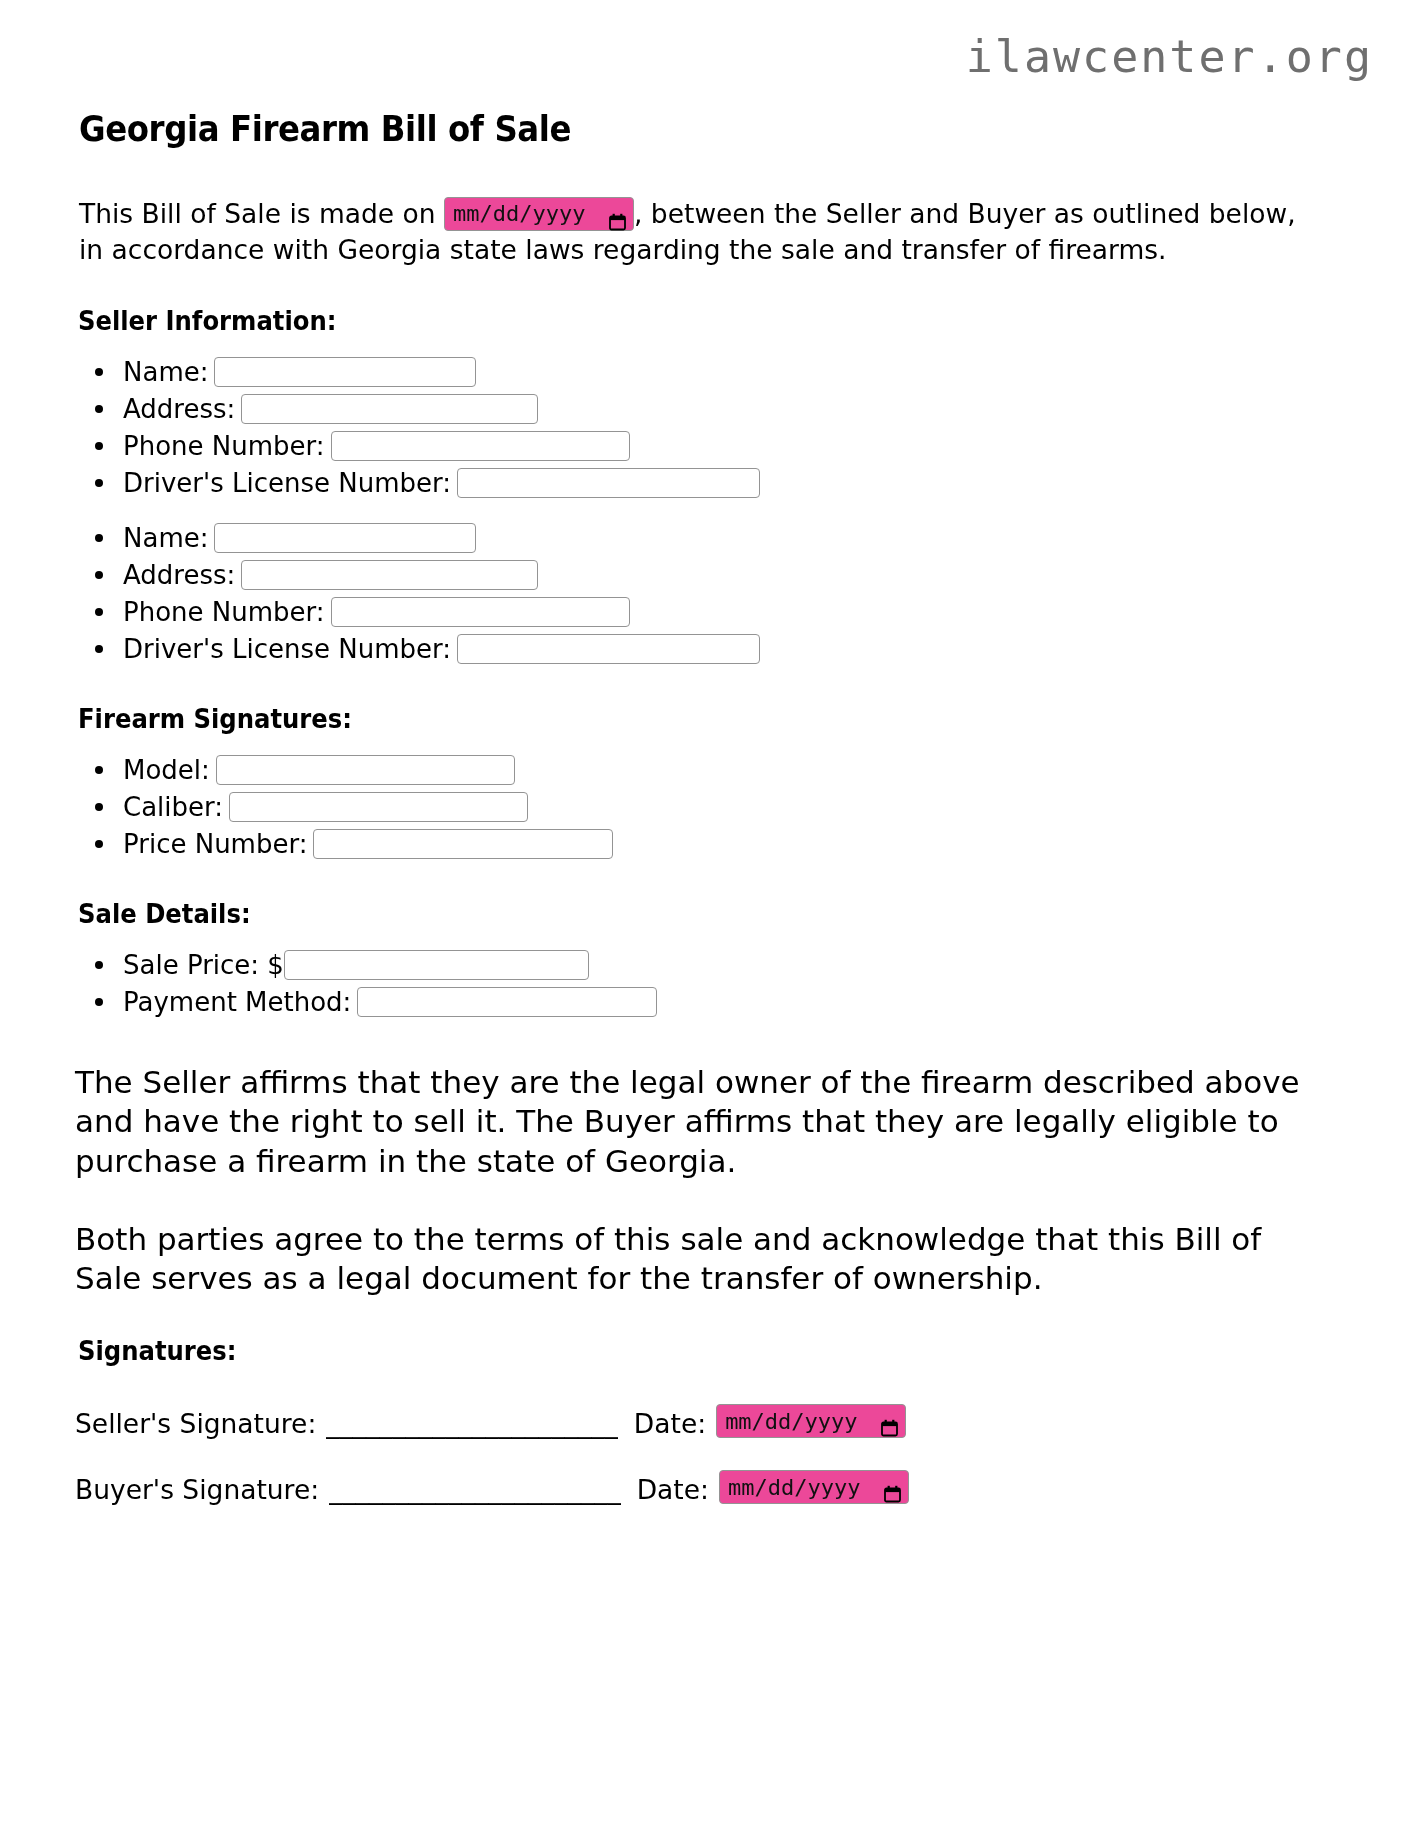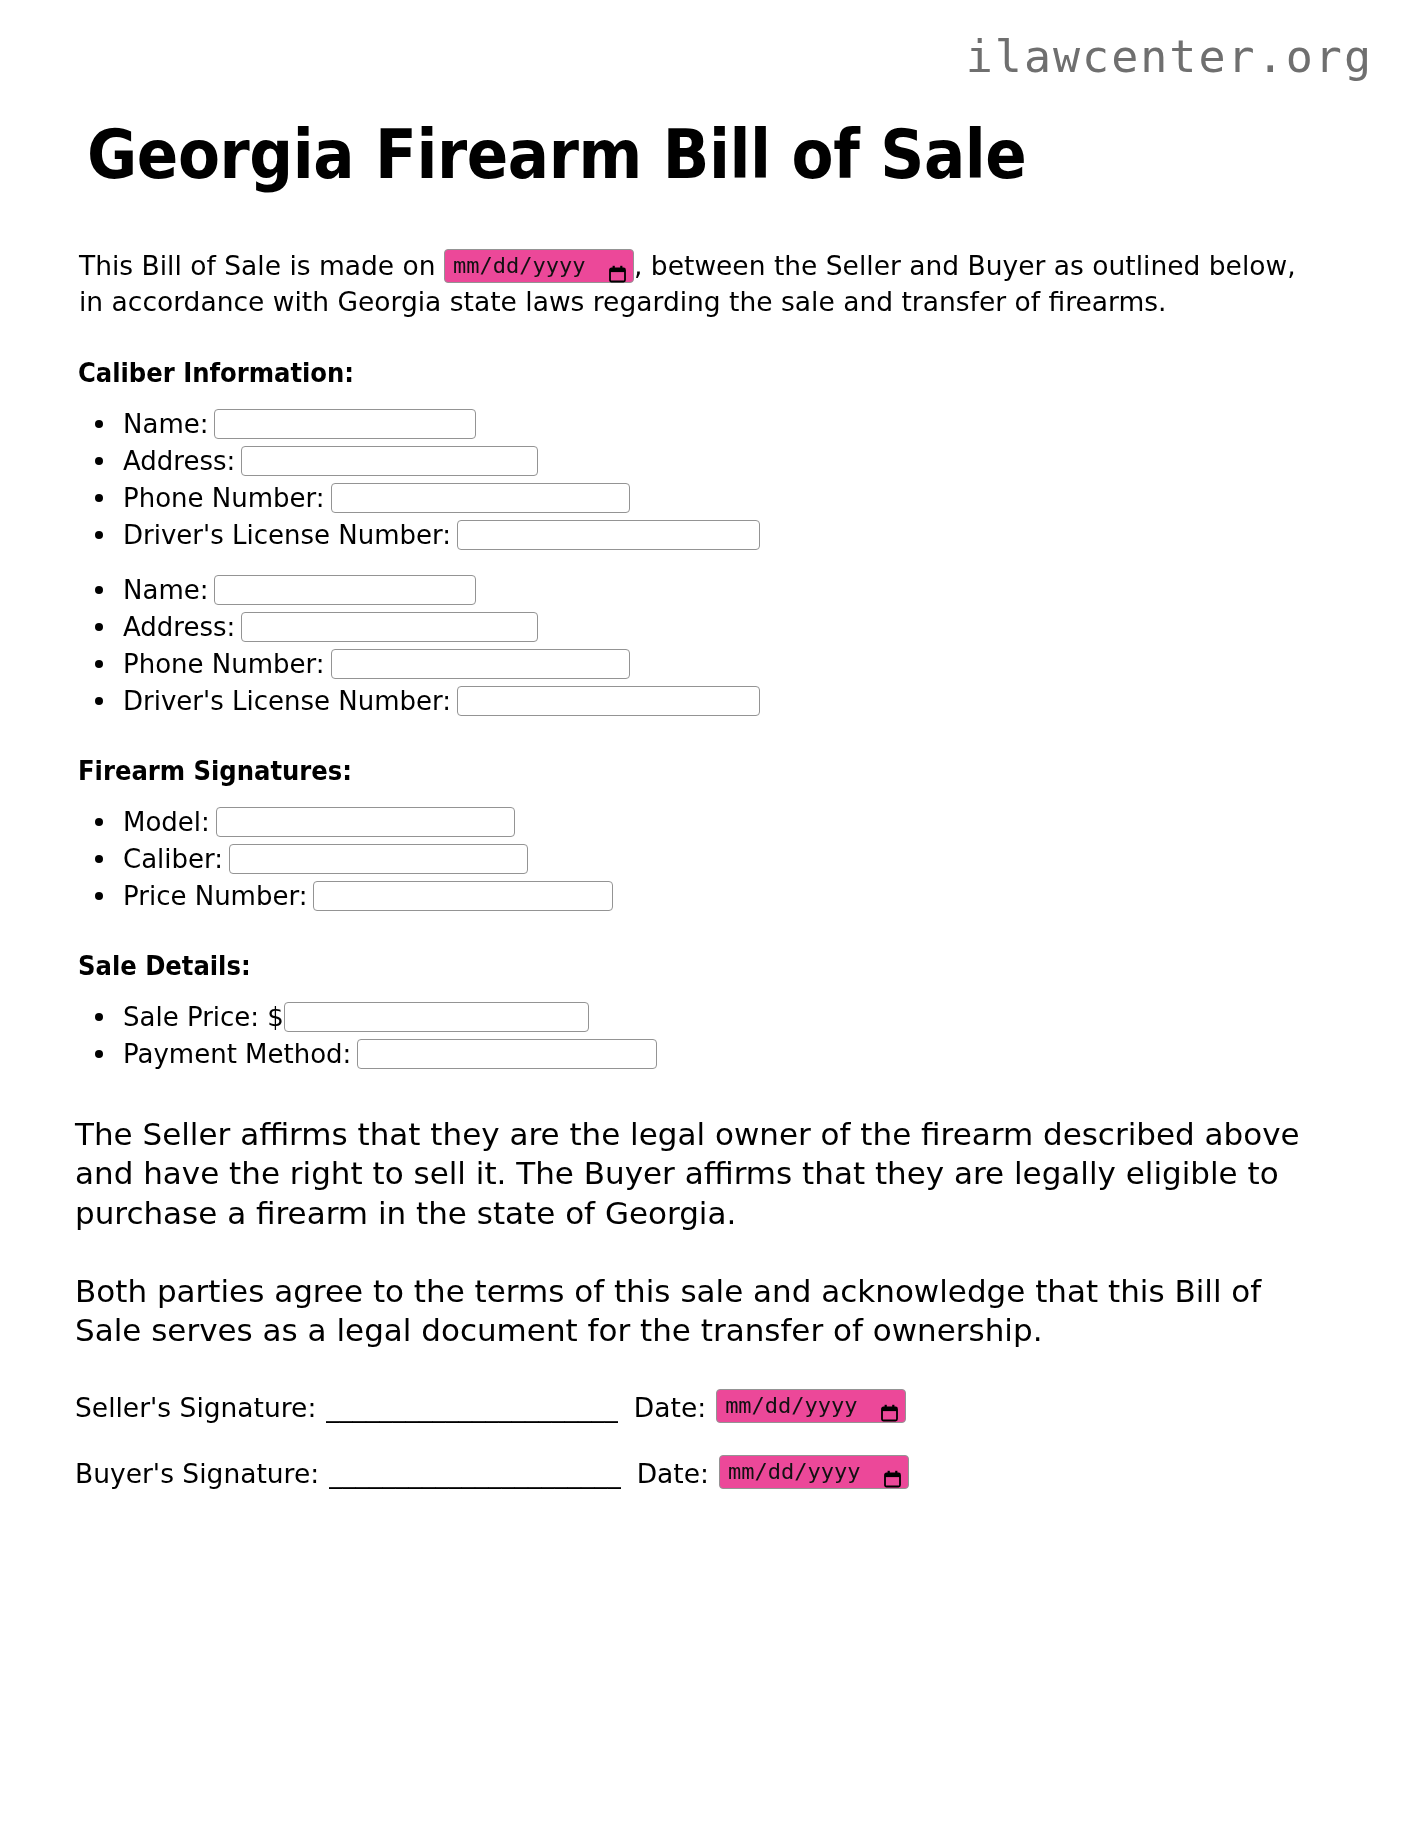--- a/index.html
+++ b/index.html
@@ -31,25 +31,25 @@
     font-family: "DejaVu Sans Mono", monospace;
     font-size: 45px;
     letter-spacing: 2px;
     color: #6f6f6f;
     white-space: nowrap;
     line-height: 1;
   }
 
   
   .doc-title {
-    margin: 12px;
+    margin: 4px;
     padding-top: 93px;
     font-family: "DejaVu Sans Condensed", "DejaVu Sans", sans-serif;
     font-weight: bold;
-    font-size: 68px;
+    font-size: 36px;
     line-height: 1.12;
     letter-spacing: -0.4px;
     color: #000;
   }
 
   
   .intro {
     margin: 4px;
     padding-top: 44px;
     font-size: 26.5px;
@@ -193,21 +193,21 @@
         <svg viewBox="0 0 17 18" width="17" height="18" aria-hidden="true">
           <rect x="1" y="3.5" width="15" height="13" rx="1.5" ry="1.5" fill="none" stroke="#000" stroke-width="1.8"></rect>
           <rect x="1" y="3.5" width="15" height="3.6" fill="#000"></rect>
           <rect x="3.6" y="0.8" width="2.2" height="4" fill="#000"></rect>
           <rect x="11.2" y="0.8" width="2.2" height="4" fill="#000"></rect>
         </svg>
       </span>
     </span><span>, between the Seller and Buyer as outlined below, in accordance with Georgia state laws regarding the sale and transfer of firearms.</span>
   </p>
 
-  <h2 class="section-heading sec-seller">Caliber Information:</h2>
+  <h2 class="section-heading sec-seller">Seller Information:</h2>
   <ul class="fields">
     <li>
       <span class="bullet"></span>
       <span class="flabel">Name:</span>
       <input class="txt" style="width: 262px;" type="text" value="">
     </li>
     <li>
       <span class="bullet"></span>
       <span class="flabel">Address:</span>
       <input class="txt" style="width: 297px;" type="text" value="">
@@ -276,20 +276,21 @@
     <li>
       <span class="bullet"></span>
       <span class="flabel">Payment Method:</span>
       <input class="txt" style="width: 300px;" type="text" value="">
     </li>
   </ul>
 
   <p class="body-para para-1">The Seller affirms that they are the legal owner of the firearm described above and have the right to sell it. The Buyer affirms that they are legally eligible to purchase a firearm in the state of Georgia.</p>
   <p class="body-para para-2">Both parties agree to the terms of this sale and acknowledge that this Bill of Sale serves as a legal document for the transfer of ownership.</p>
 
+  <h2 class="section-heading sec-sign">Signatures:</h2>
 
   <div class="sig-row sig-row-1">
     <span class="sig-label">Seller's Signature:</span>
     <span class="sig-line">______________________</span>
     <span class="date-label">Date:</span>
     <span class="date-input date-sig">
       <span class="dtext">mm/dd/yyyy</span>
       <span class="cal-icon">
         <svg viewBox="0 0 17 18" width="17" height="18" aria-hidden="true">
           <rect x="1" y="3.5" width="15" height="13" rx="1.5" ry="1.5" fill="none" stroke="#000" stroke-width="1.8"></rect>

